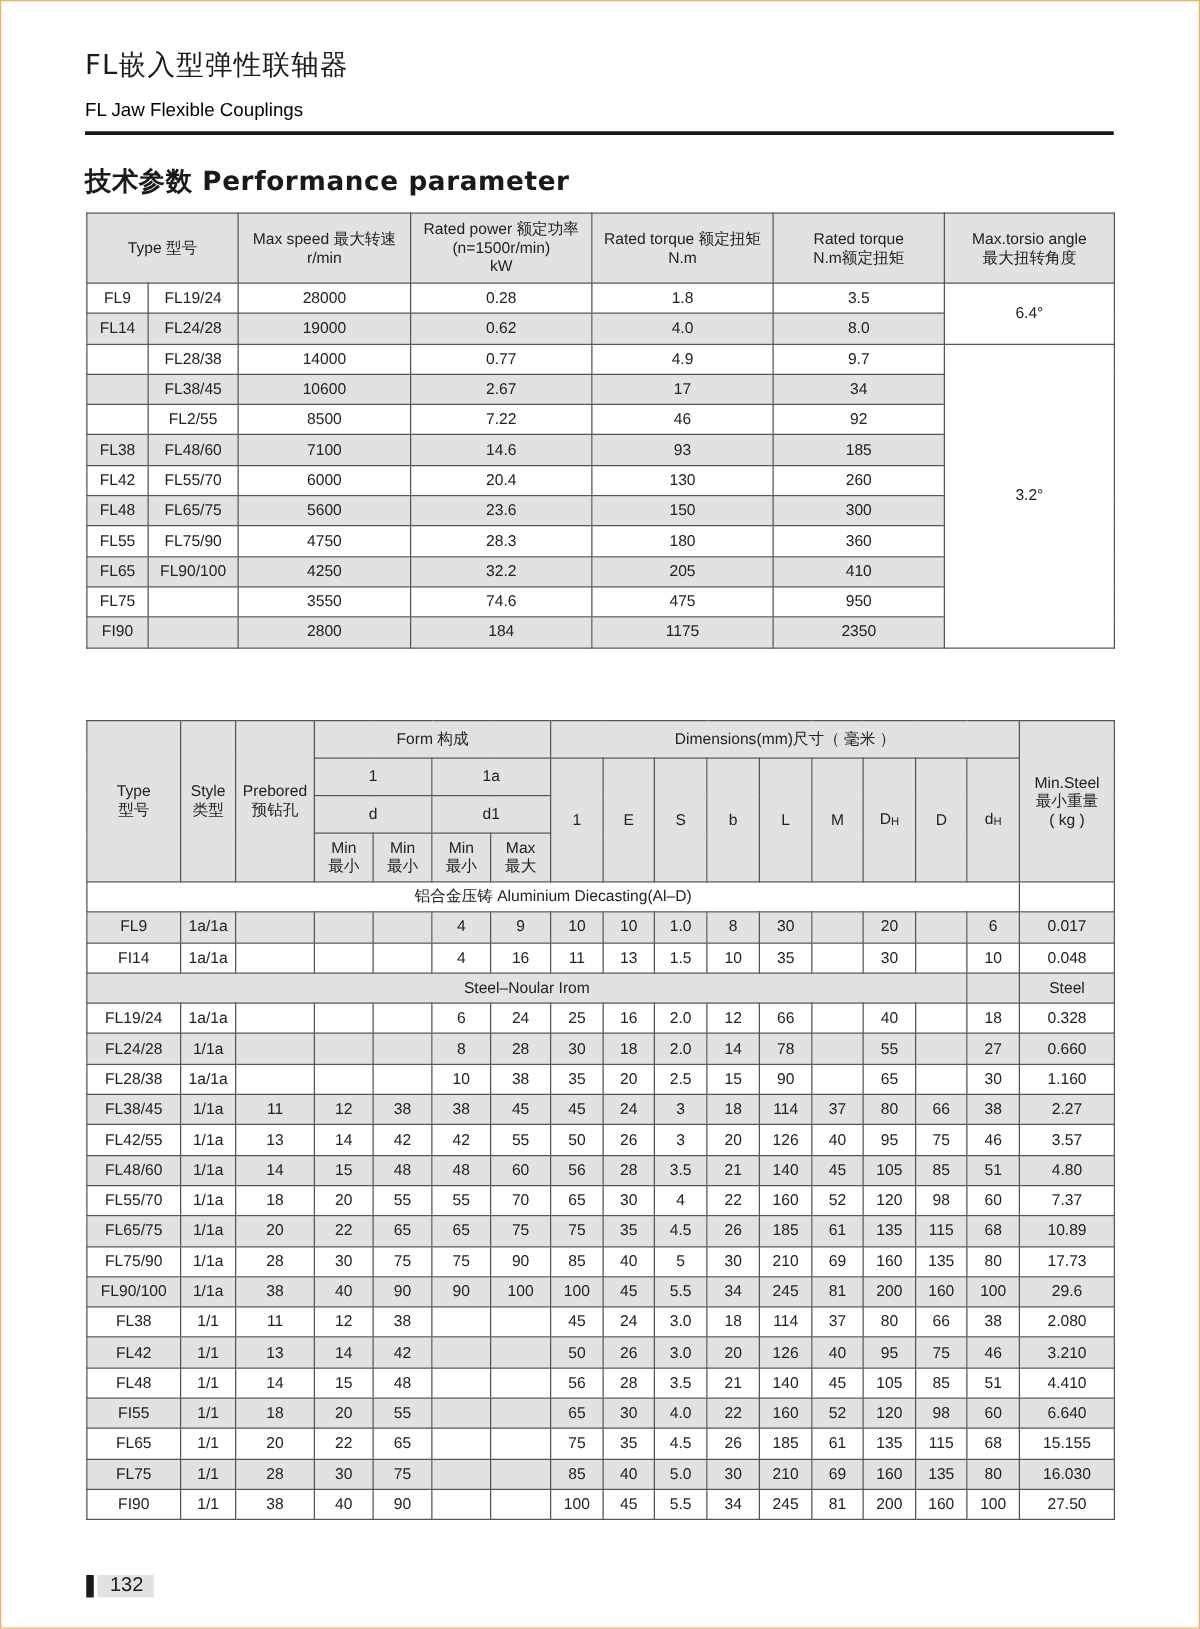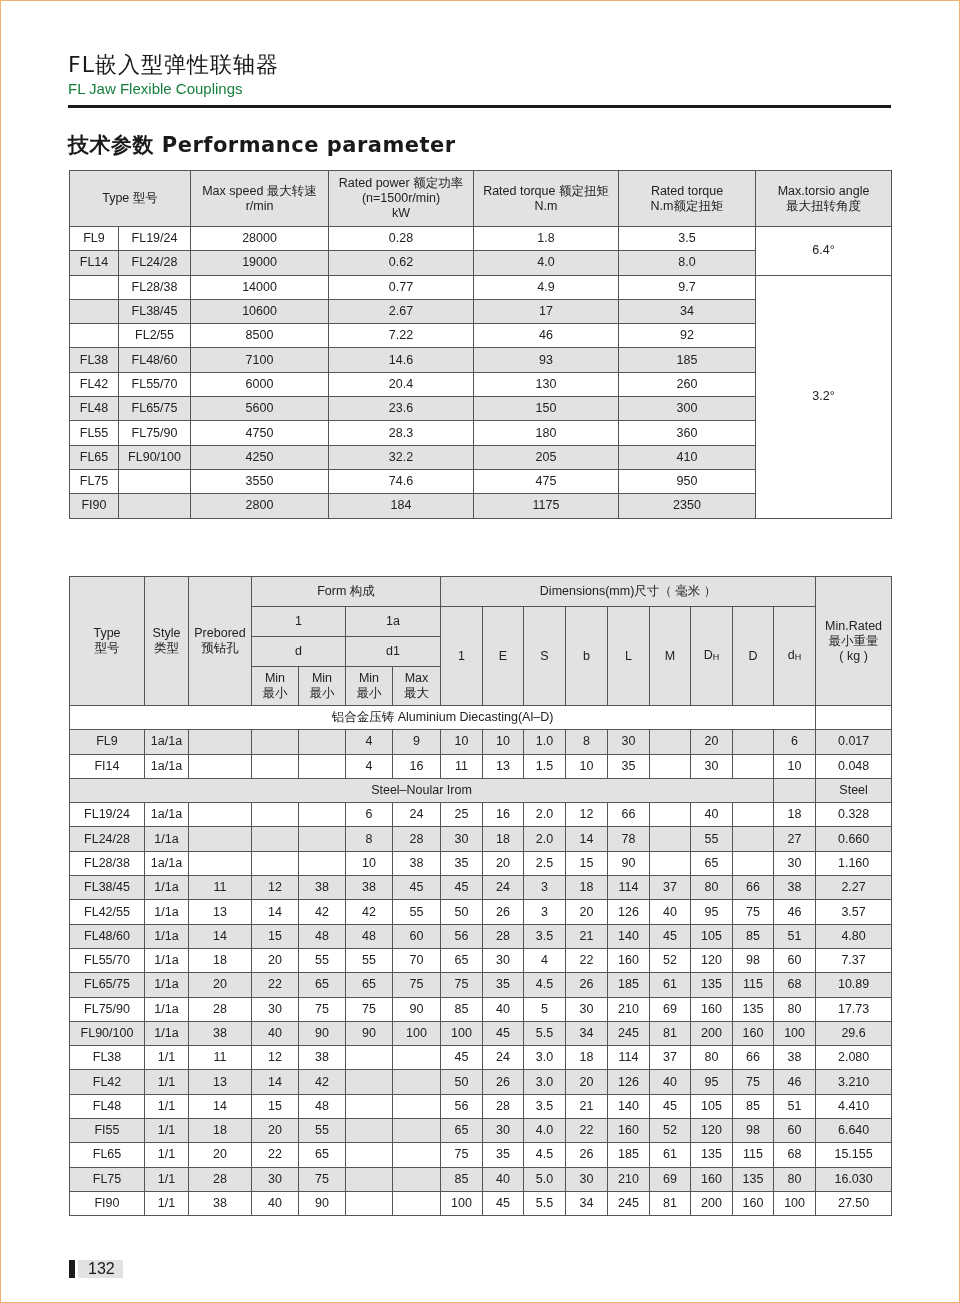--- a/index.html
+++ b/index.html
@@ -7,25 +7,25 @@
     width:960px; height:1303px; position:relative; overflow:hidden;
     background:#ffffff;
     font-family:"Liberation Sans", "DejaVu Sans", sans-serif;
     color:#1a1a1a;
   }
   .page-frame {
     position:absolute; left:0; top:0; width:958px; height:1301px;
     border:1px solid #f0b070; pointer-events:none;
   }
   .title-cn {
-    position:absolute; left:68px; top:52px; font-size:22px; letter-spacing:1px;
+    position:absolute; left:68px; top:40px; font-size:22px; letter-spacing:1px;
     font-family:"DejaVu Sans", sans-serif; color:#1a1a1a; line-height:26px;
   }
   .title-en {
-    position:absolute; left:68px; top:80px; font-size:15px; color:#15803d; line-height:18px;
+    position:absolute; left:68px; top:80px; font-size:15px; color:#000000; line-height:18px;
   }
   .title-rule {
     position:absolute; left:68px; top:105px; width:823px; height:3px; background:#1a1a1a;
   }
   .section-title {
     position:absolute; left:68px; top:134px; font-size:21px; font-weight:bold;
     font-family:"DejaVu Sans", sans-serif; letter-spacing:0.5px; line-height:22px;
   }
   table {
     position:absolute; border-collapse:collapse; table-layout:fixed;
@@ -233,21 +233,21 @@
         <div>Style</div>
         <div>类型</div>
       </td>
       <td class="hdr" rowspan="4">
         <div>Prebored</div>
         <div>预钻孔</div>
       </td>
       <td class="hdr" colspan="4">Form 构成</td>
       <td class="hdr" colspan="9">Dimensions(mm)尺寸（ 毫米 ）</td>
       <td class="hdr" rowspan="4">
-        <div>Min.Rated</div>
+        <div>Min.Steel</div>
         <div>最小重量</div>
         <div>( kg )</div>
       </td>
     </tr>
     <tr class="r-h2">
       <td class="hdr" colspan="2">1</td>
       <td class="hdr" colspan="2">1a</td>
       <td class="hdr" rowspan="3">1</td>
       <td class="hdr" rowspan="3">E</td>
       <td class="hdr" rowspan="3">S</td>

